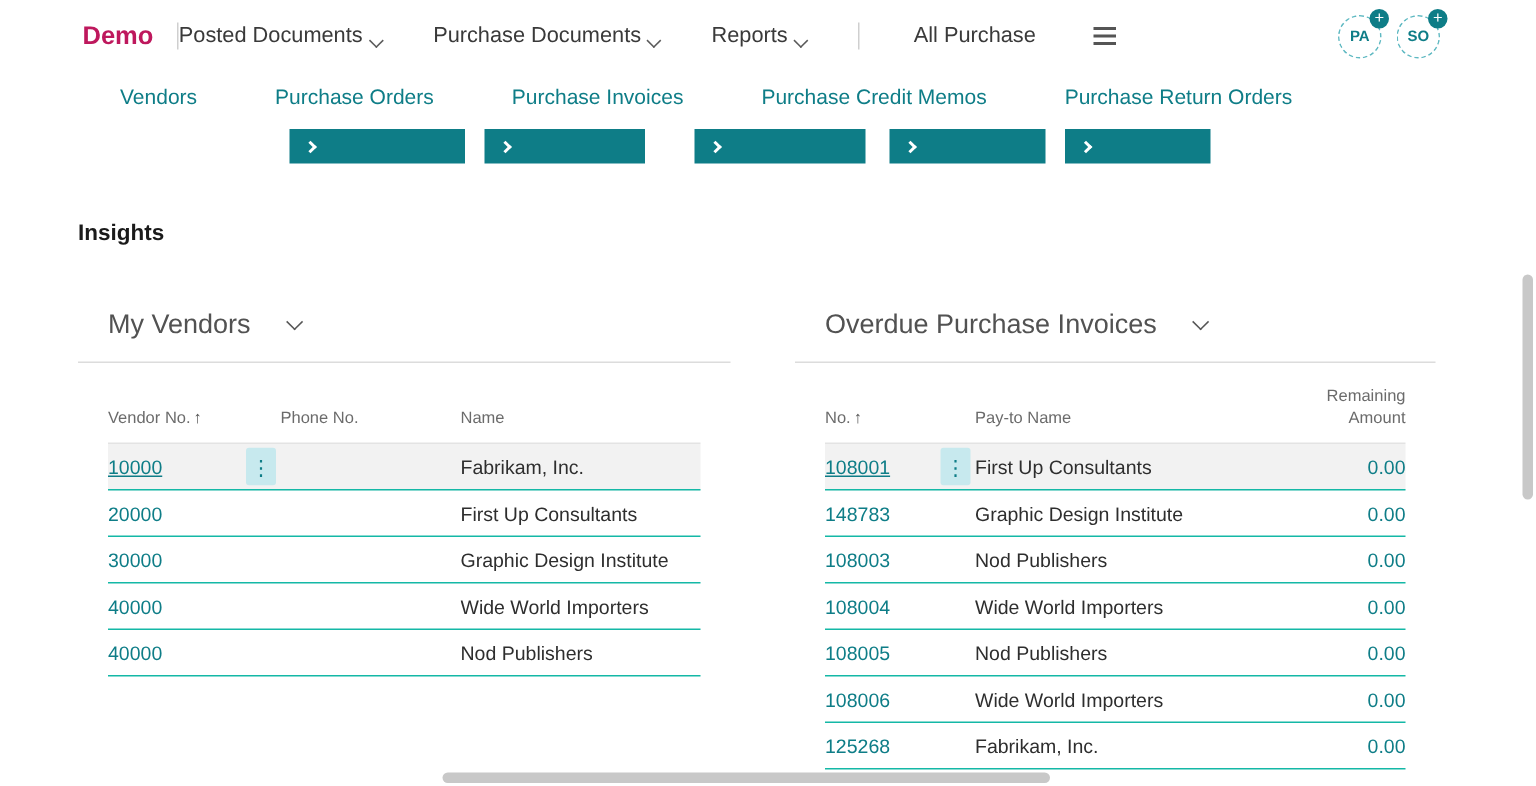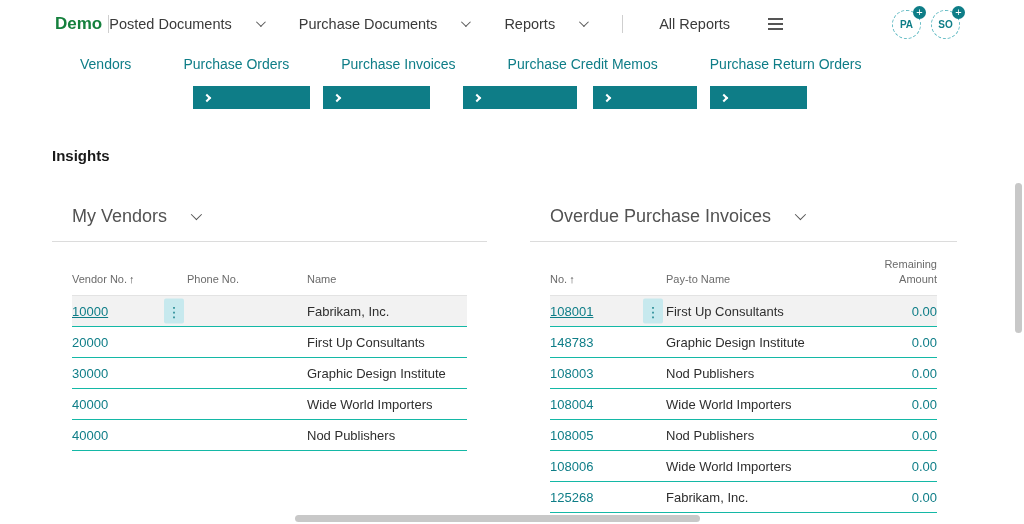--- a/index.html
+++ b/index.html
@@ -1,24 +1,24 @@
 <!DOCTYPE html>
 <html style="--accent: #0e7d87; --selected-bg: #f2f2f2; --rowmenu-bg: #c7e9ee;"><head>
 <meta charset="utf-8">
 <style>
   * { box-sizing: border-box; margin: 0; padding: 0; }
   html, body { width: 1024px; height: 524px; overflow: hidden; background: #fff;
     font-family: "Liberation Sans", sans-serif; position: relative; }
 
   
   .topbar { display: flex; align-items: center; height: 48px; padding: 0 24px 0 55px; }
-  .brand { font-size: 17px; font-weight: 700; color: #15803d; margin-right: 6px; }
+  .brand { font-size: 17px; font-weight: 700; color: #be185d; margin-right: 16px; }
   .vdiv { width: 1px; height: 18px; background: #cfcfcf; display: inline-block; }
   .menus { display: flex; align-items: center; gap: 36px; }
-  .menu-item { display: inline-flex; align-items: center; gap: 24px; font-size: 14.5px;
+  .menu-item { display: inline-flex; align-items: flex-end; gap: 4px; font-size: 14.5px;
     color: #3a3a3a; cursor: pointer; white-space: nowrap; }
   .chev-down { width: 7px; height: 7px; border-right: 1.5px solid #5a5a5a;
     border-bottom: 1.5px solid #5a5a5a; transform: rotate(45deg) translateY(-2px);
     display: inline-block; margin-top: -2px; }
   .hamburger { margin-left: 34px; display: inline-flex; flex-direction: column; gap: 3.5px;
     cursor: pointer; padding: 4px; }
   .hamburger i { display: block; width: 15px; height: 1.6px; background: #555; }
   .topbar-spacer { flex: 1; }
   .avatar-group { display: flex; align-items: center; gap: 10px; margin-right: 40px; }
   .avatar { position: relative; width: 29px; height: 29px; border: 1.6px dashed #5fb9c2;
@@ -67,21 +67,21 @@
   .c0 { position: relative; height: 100%; display: inline-flex; align-items: center; }
   .cell-link { color: var(--accent); text-decoration: none; }
   .trow.selected .c0 .cell-link { text-decoration: underline; }
   .rowmenu { position: absolute; right: 3px; top: 50%; transform: translateY(-50%);
     width: 20px; height: 25px; background: var(--rowmenu-bg); color: var(--accent);
     display: inline-flex; align-items: center; justify-content: center; font-size: 14px;
     border-radius: 2px; cursor: pointer; }
   .card-0 .c0 { width: 115px; }
   .card-0 .c1 { width: 120px; }
   .card-0 .c2 { flex: 1; }
-  .card-1 .c0 { width: 116px; }
+  .card-1 .c0 { width: 100px; }
   .card-1 .c1 { flex: 1; }
   .card-1 .c2 { width: 92px; text-align: right; }
   .card-1 .c2.hcell, .card-1 .cell.num { text-align: right; }
   .cell.num { display: inline-block; }
 
   
   .vscroll-thumb { position: absolute; right: 2px; top: 183px; width: 7px; height: 150px;
     background: #c8c8c8; border-radius: 4px; }
   .hscroll-thumb { position: absolute; left: 295px; bottom: 2px; width: 405px; height: 7px;
     background: #c8c8c8; border-radius: 4px; }
@@ -100,21 +100,21 @@
       <span class="menu-item">
         <span>Purchase Documents</span>
         <span class="chev-down"></span>
       </span>
       <span class="menu-item">
         <span>Reports</span>
         <span class="chev-down"></span>
       </span>
       <span class="vdiv"></span>
       <span class="menu-item">
-        <span>All Reports</span>
+        <span>All Purchase</span>
       </span>
     </nav>
   <span class="hamburger">
       <i></i>
       <i></i>
       <i></i>
     </span>
   <span class="topbar-spacer"></span>
   <div class="avatar-group">
       <span class="avatar">

